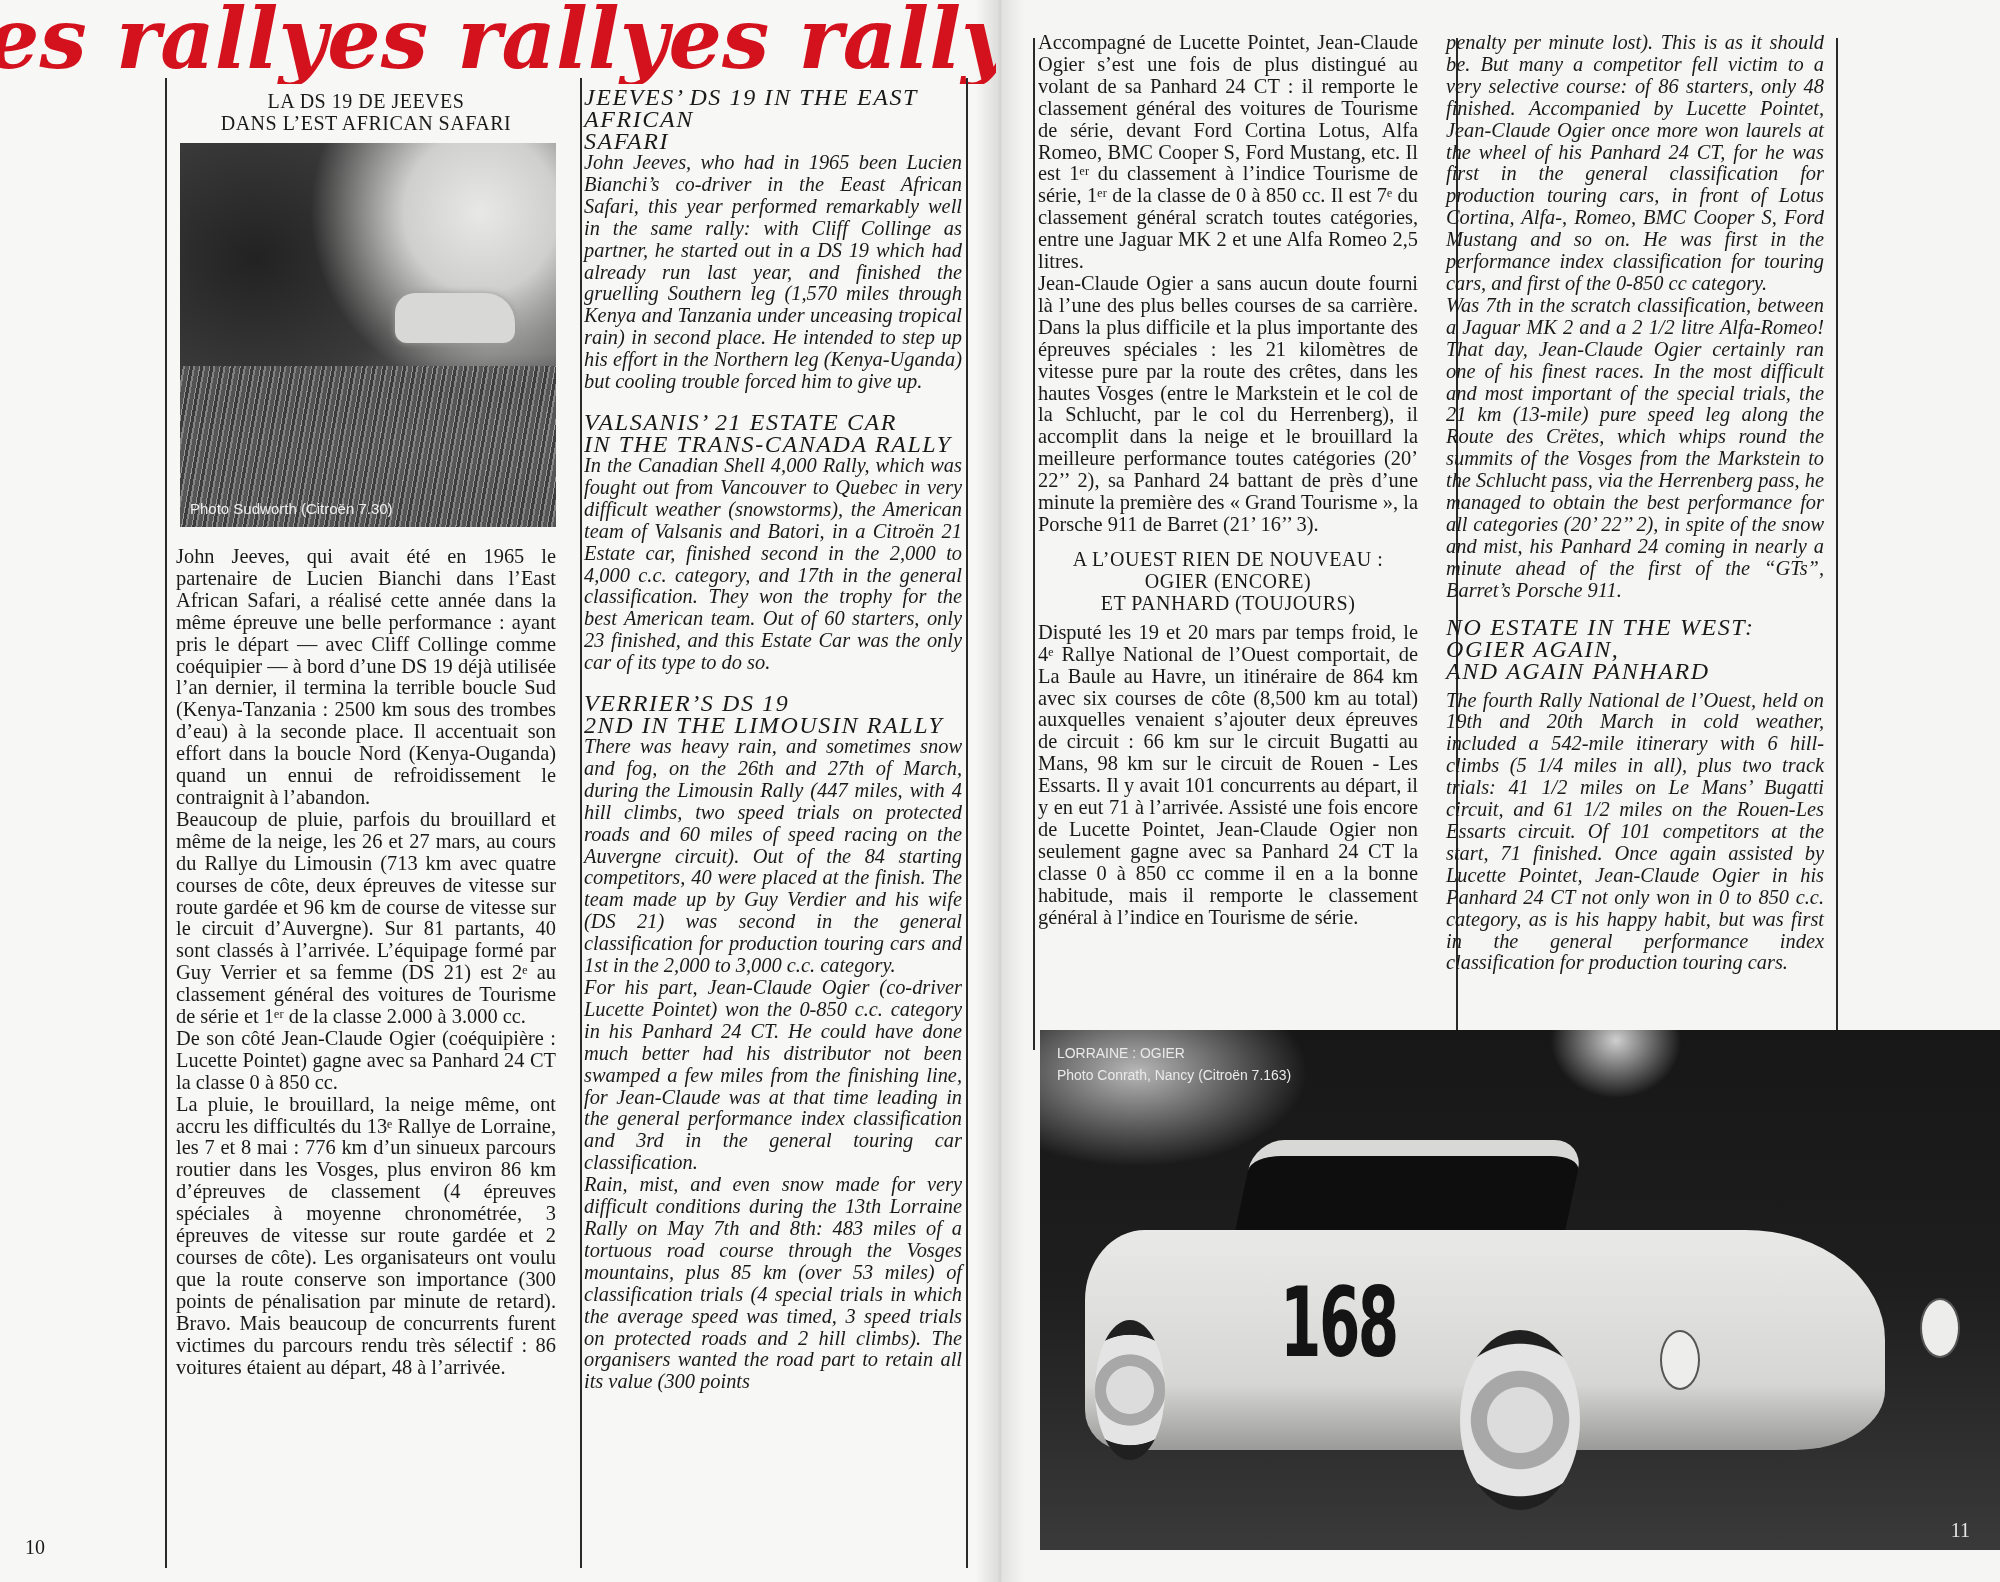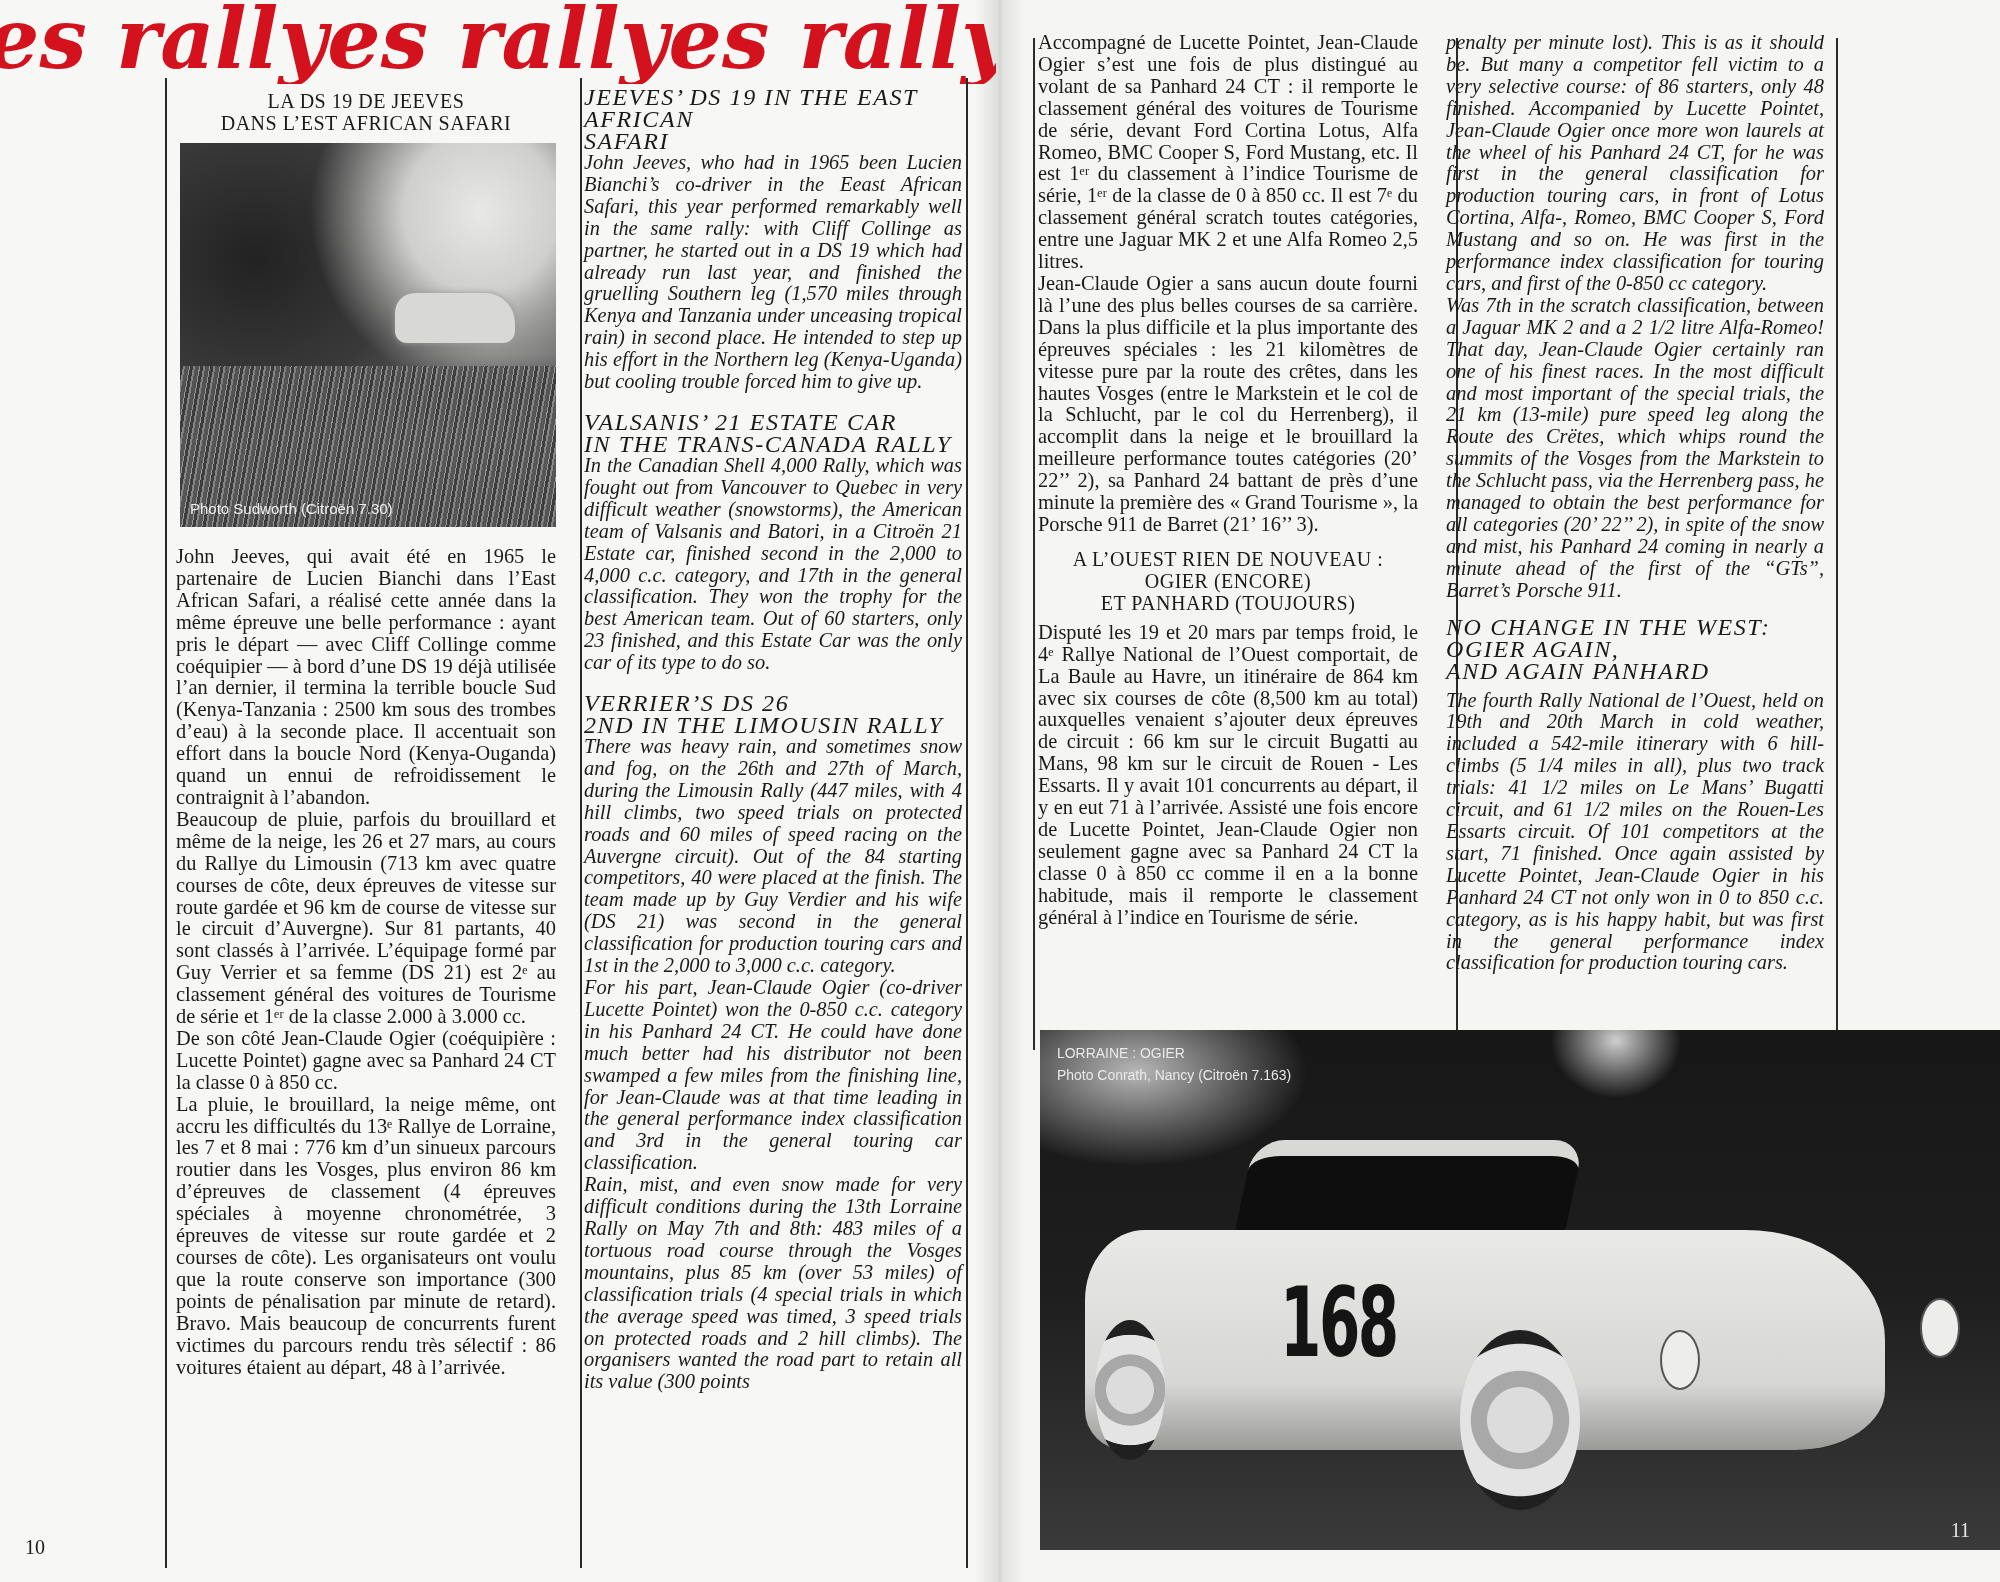--- a/index.html
+++ b/index.html
@@ -131,37 +131,37 @@
   <p>Beaucoup de pluie, parfois du brouillard et même de la neige, les 26 et 27 mars, au cours du Rallye du Limousin (713 km avec quatre courses de côte, deux épreuves de vitesse sur route gardée et 96 km de course de vitesse sur le circuit d’Auvergne). Sur 81 partants, 40 sont classés à l’arrivée. L’équipage formé par Guy Verrier et sa femme (DS 21) est 2ᵉ au classement général des voitures de Tourisme de série et 1ᵉʳ de la classe 2.000 à 3.000 cc.</p>
   <p>De son côté Jean-Claude Ogier (coéquipière : Lucette Pointet) gagne avec sa Panhard 24 CT la classe 0 à 850 cc.</p>
   <p>La pluie, le brouillard, la neige même, ont accru les difficultés du 13ᵉ Rallye de Lorraine, les 7 et 8 mai : 776 km d’un sinueux parcours routier dans les Vosges, plus environ 86 km d’épreuves de classement (4 épreuves spéciales à moyenne chronométrée, 3 épreuves de vitesse sur route gardée et 2 courses de côte). Les organisateurs ont voulu que la route conserve son importance (300 points de pénalisation par minute de retard). Bravo. Mais beaucoup de concurrents furent victimes du parcours rendu très sélectif : 86 voitures étaient au départ, 48 à l’arrivée.</p>
 </div>
 
 <div class="col it" style="left:584px; top:86px; width:378px;">
   <p class="heading-en"><span>JEEVES’ DS 19 IN THE EAST AFRICAN</span><br><span>SAFARI</span></p>
   <p>John Jeeves, who had in 1965 been Lucien Bianchi’s co-driver in the Eeast African Safari, this year performed remarkably well in the same rally: with Cliff Collinge as partner, he started out in a DS 19 which had already run last year, and finished the gruelling Southern leg (1,570 miles through Kenya and Tanzania under unceasing tropical rain) in second place. He intended to step up his effort in the Northern leg (Kenya-Uganda) but cooling trouble forced him to give up.</p>
   <p class="heading-en" style="margin-top:18px;"><span>VALSANIS’ 21 ESTATE CAR</span><br><span>IN THE TRANS-CANADA RALLY</span></p>
   <p>In the Canadian Shell 4,000 Rally, which was fought out from Vancouver to Quebec in very difficult weather (snowstorms), the American team of Valsanis and Batori, in a Citroën 21 Estate car, finished second in the 2,000 to 4,000 c.c. category, and 17th in the general classification. They won the trophy for the best American team. Out of 60 starters, only 23 finished, and this Estate Car was the only car of its type to do so.</p>
-  <p class="heading-en" style="margin-top:18px;"><span>VERRIER’S DS 26</span><br><span>2ND IN THE LIMOUSIN RALLY</span></p>
+  <p class="heading-en" style="margin-top:18px;"><span>VERRIER’S DS 19</span><br><span>2ND IN THE LIMOUSIN RALLY</span></p>
   <p>There was heavy rain, and sometimes snow and fog, on the 26th and 27th of March, during the Limousin Rally (447 miles, with 4 hill climbs, two speed trials on protected roads and 60 miles of speed racing on the Auvergne circuit). Out of the 84 starting competitors, 40 were placed at the finish. The team made up by Guy Verdier and his wife (DS 21) was second in the general classification for production touring cars and 1st in the 2,000 to 3,000 c.c. category.</p>
   <p>For his part, Jean-Claude Ogier (co-driver Lucette Pointet) won the 0-850 c.c. category in his Panhard 24 CT. He could have done much better had his distributor not been swamped a few miles from the finishing line, for Jean-Claude was at that time leading in the general performance index classification and 3rd in the general touring car classification.</p>
   <p>Rain, mist, and even snow made for very difficult conditions during the 13th Lorraine Rally on May 7th and 8th: 483 miles of a tortuous road course through the Vosges mountains, plus 85 km (over 53 miles) of classification trials (4 special trials in which the average speed was timed, 3 speed trials on protected roads and 2 hill climbs). The organisers wanted the road part to retain all its value (300 points</p>
 </div>
 
 <div class="col" style="left:1038px; top:32px; width:380px;">
   <p>Accompagné de Lucette Pointet, Jean-Claude Ogier s’est une fois de plus distingué au volant de sa Panhard 24 CT : il remporte le classement général des voitures de Tourisme de série, devant Ford Cortina Lotus, Alfa Romeo, BMC Cooper S, Ford Mustang, etc. Il est 1ᵉʳ du classement à l’indice Tourisme de série, 1ᵉʳ de la classe de 0 à 850 cc. Il est 7ᵉ du classement général scratch toutes catégories, entre une Jaguar MK 2 et une Alfa Romeo 2,5 litres.</p>
   <p>Jean-Claude Ogier a sans aucun doute fourni là l’une des plus belles courses de sa carrière. Dans la plus difficile et la plus importante des épreuves spéciales : les 21 kilomètres de vitesse pure par la route des crêtes, dans les hautes Vosges (entre le Markstein et le col de la Schlucht, par le col du Herrenberg), il accomplit dans la neige et le brouillard la meilleure performance toutes catégories (20’ 22’’ 2), sa Panhard 24 battant de près d’une minute la première des « Grand Tourisme », la Porsche 911 de Barret (21’ 16’’ 3).</p>
   <p class="heading-fr" style="margin:12px 0 8px;"><span>A L’OUEST RIEN DE NOUVEAU :</span><br><span>OGIER (ENCORE)</span><br><span>ET PANHARD (TOUJOURS)</span></p>
   <p>Disputé les 19 et 20 mars par temps froid, le 4ᵉ Rallye National de l’Ouest comportait, de La Baule au Havre, un itinéraire de 864 km avec six courses de côte (8,500 km au total) auxquelles venaient s’ajouter deux épreuves de circuit : 66 km sur le circuit Bugatti au Mans, 98 km sur le circuit de Rouen - Les Essarts. Il y avait 101 concurrents au départ, il y en eut 71 à l’arrivée. Assisté une fois encore de Lucette Pointet, Jean-Claude Ogier non seulement gagne avec sa Panhard 24 CT la classe 0 à 850 cc comme il en a la bonne habitude, mais il remporte le classement général à l’indice en Tourisme de série.</p>
 </div>
 
 <div class="col it" style="left:1446px; top:32px; width:378px;">
   <p>penalty per minute lost). This is as it should be. But many a competitor fell victim to a very selective course: of 86 starters, only 48 finished. Accompanied by Lucette Pointet, Jean-Claude Ogier once more won laurels at the wheel of his Panhard 24 CT, for he was first in the general classification for production touring cars, in front of Lotus Cortina, Alfa-, Romeo, BMC Cooper S, Ford Mustang and so on. He was first in the performance index classification for touring cars, and first of the 0-850 cc category.</p>
   <p>Was 7th in the scratch classification, between a Jaguar MK 2 and a 2 1/2 litre Alfa-Romeo! That day, Jean-Claude Ogier certainly ran one of his finest races. In the most difficult and most important of the special trials, the 21 km (13-mile) pure speed leg along the Route des Crëtes, which whips round the summits of the Vosges from the Markstein to the Schlucht pass, via the Herrenberg pass, he managed to obtain the best performance for all categories (20’ 22’’ 2), in spite of the snow and mist, his Panhard 24 coming in nearly a minute ahead of the first of the “GTs”, Barret’s Porsche 911.</p>
-  <p class="heading-en" style="margin:14px 0 8px;"><span>NO CHANGE IN THE WEST:</span><br><span>OGIER AGAIN,</span><br><span>AND AGAIN PANHARD</span></p>
+  <p class="heading-en" style="margin:14px 0 8px;"><span>NO ESTATE IN THE WEST:</span><br><span>OGIER AGAIN,</span><br><span>AND AGAIN PANHARD</span></p>
   <p>The fourth Rally National de l’Ouest, held on 19th and 20th March in cold weather, included a 542-mile itinerary with 6 hill-climbs (5 1/4 miles in all), plus two track trials: 41 1/2 miles on Le Mans’ Bugatti circuit, and 61 1/2 miles on the Rouen-Les Essarts circuit. Of 101 competitors at the start, 71 finished. Once again assisted by Lucette Pointet, Jean-Claude Ogier in his Panhard 24 CT not only won in 0 to 850 c.c. category, as is his happy habit, but was first in the general performance index classification for production touring cars.</p>
 </div>
 
 <div class="photo2">
   <div class="car-roof"></div>
   <div class="car-body"></div>
   <div class="number">168</div>
   <div class="wheel" style="left:420px; top:300px;"></div>
   <div class="wheel" style="left:55px; top:290px; width:70px; height:140px;"></div>
   <div class="lamp" style="left:620px; top:300px;"></div>

